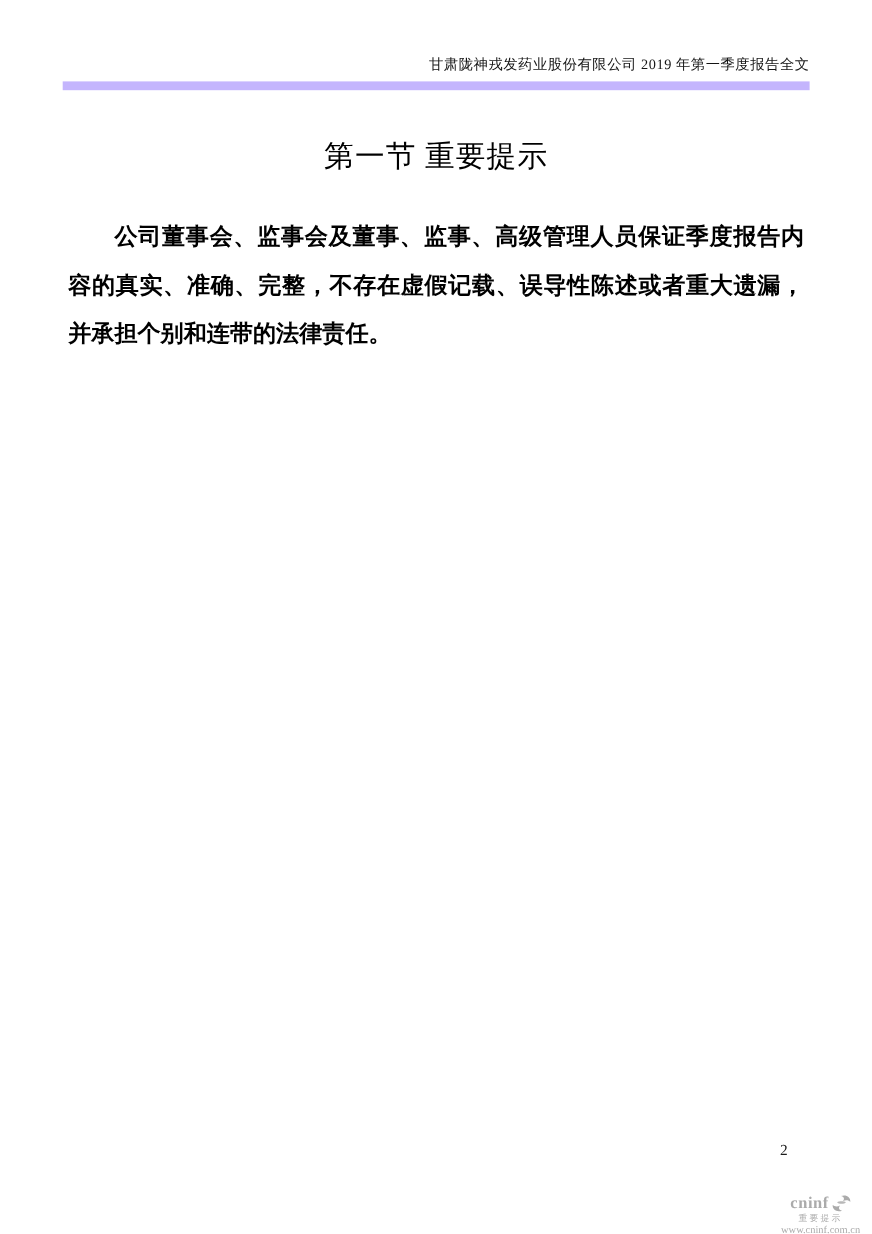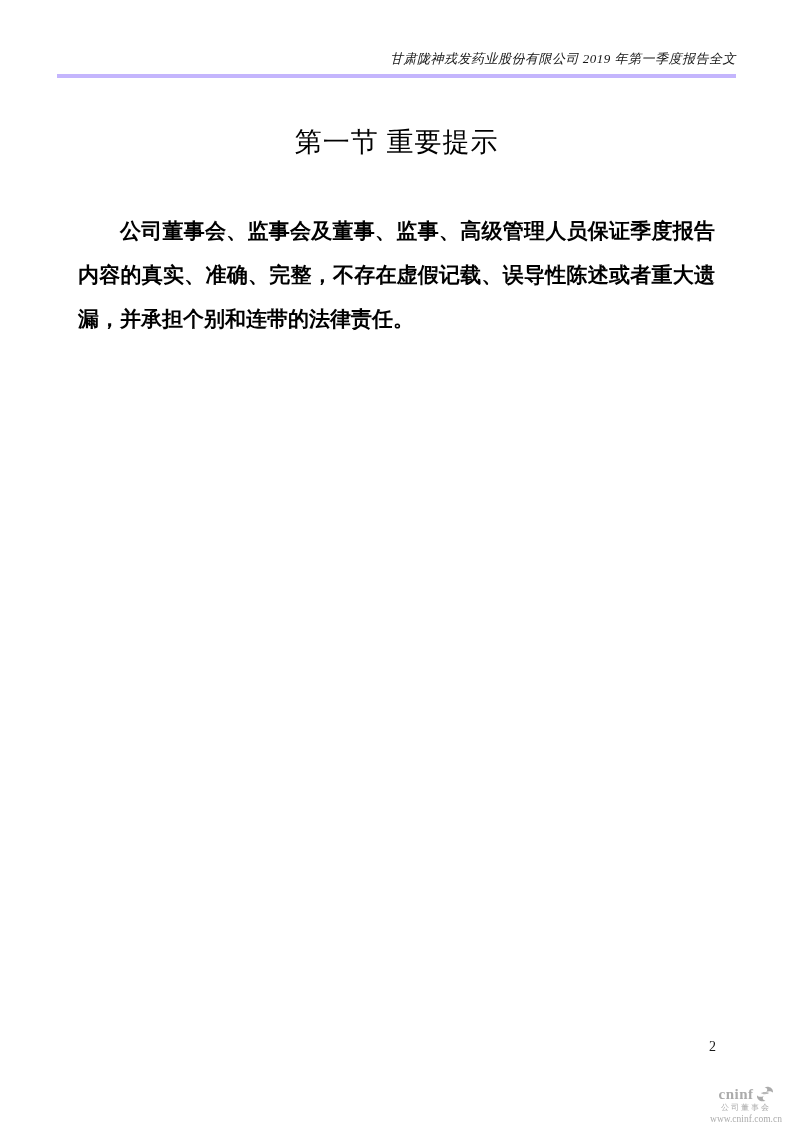--- a/index.html
+++ b/index.html
@@ -19,22 +19,21 @@
   .page-header {
     position: absolute;
     top: 50px;
     left: 57px;
     right: 57px;
     text-align: right;
     font-size: 13px;
     letter-spacing: 0.5px;
     color: #141414;
     padding-bottom: 6px;
-    border-bottom: 4px solid #c4b5fd;
-    font-style: italic;
+    border-bottom: 8px solid #c4b5fd;
   }
   .section-title {
     position: absolute;
     top: 124px;
     left: 0;
     width: 100%;
     margin: 0;
     text-align: center;
     font-size: 27px;
     font-weight: normal;
@@ -44,21 +43,21 @@
     position: absolute;
     top: 193px;
     left: 62px;
     width: 669px;
     font-size: 21px;
     line-height: 44px;
     font-weight: 600;
     text-align: justify;
   }
   .doc-body p {
-    margin: 16px;
+    margin: 0;
     text-indent: 2em;
   }
   .page-number {
     position: absolute;
     top: 1039px;
     left: 709px;
     font-size: 14px;
     color: #1a1a1a;
   }
   .watermark {
@@ -117,17 +116,17 @@
     <div class="watermark-row1">
       <span class="watermark-brand">cninf</span>
       <span style="display:inline-flex;">
         <svg width="18" height="16" viewBox="0 0 20 18" aria-hidden="true">
           <path d="M9.5 1.5 C 14.5 -0.5, 19.5 2.5, 19 7.5 C 17.5 5.5, 14 5.2, 11.5 6.8 C 13.5 4.2, 12.5 2.2, 9.5 1.5 Z" fill="#ababab"></path>
           <path d="M10.5 16.5 C 5.5 18.5, 0.5 15.5, 1 10.5 C 2.5 12.5, 6 12.8, 8.5 11.2 C 6.5 13.8, 7.5 15.8, 10.5 16.5 Z" fill="#ababab"></path>
           <path d="M5.5 8 C 7.5 6.5, 12.5 6.5, 14.5 8 C 13 9.8, 7 9.8, 5.5 8 Z" fill="#ababab" opacity="0.85"></path>
         </svg>
       </span>
     </div>
-    <span class="watermark-brand-cn">公司董事会</span>
+    <span class="watermark-brand-cn">重要提示</span>
     <span class="watermark-url">www.cninf.com.cn</span>
   </div>
 
 </div>
 
 </body></html>

